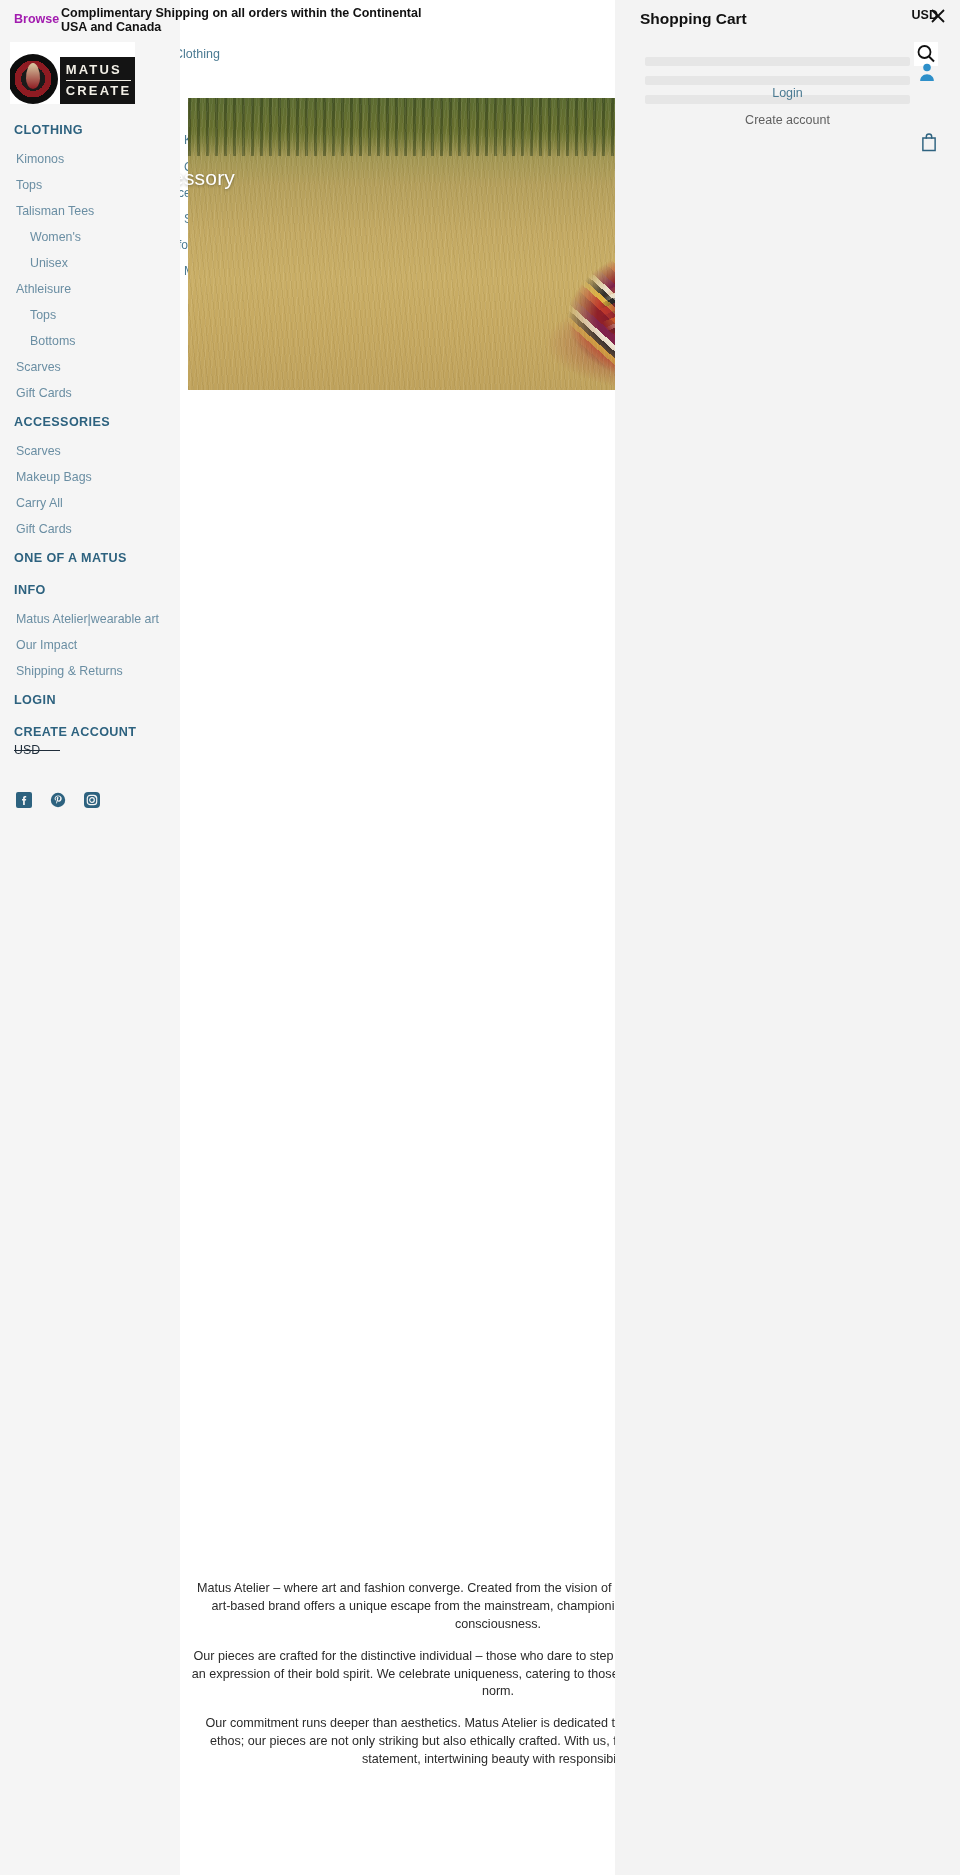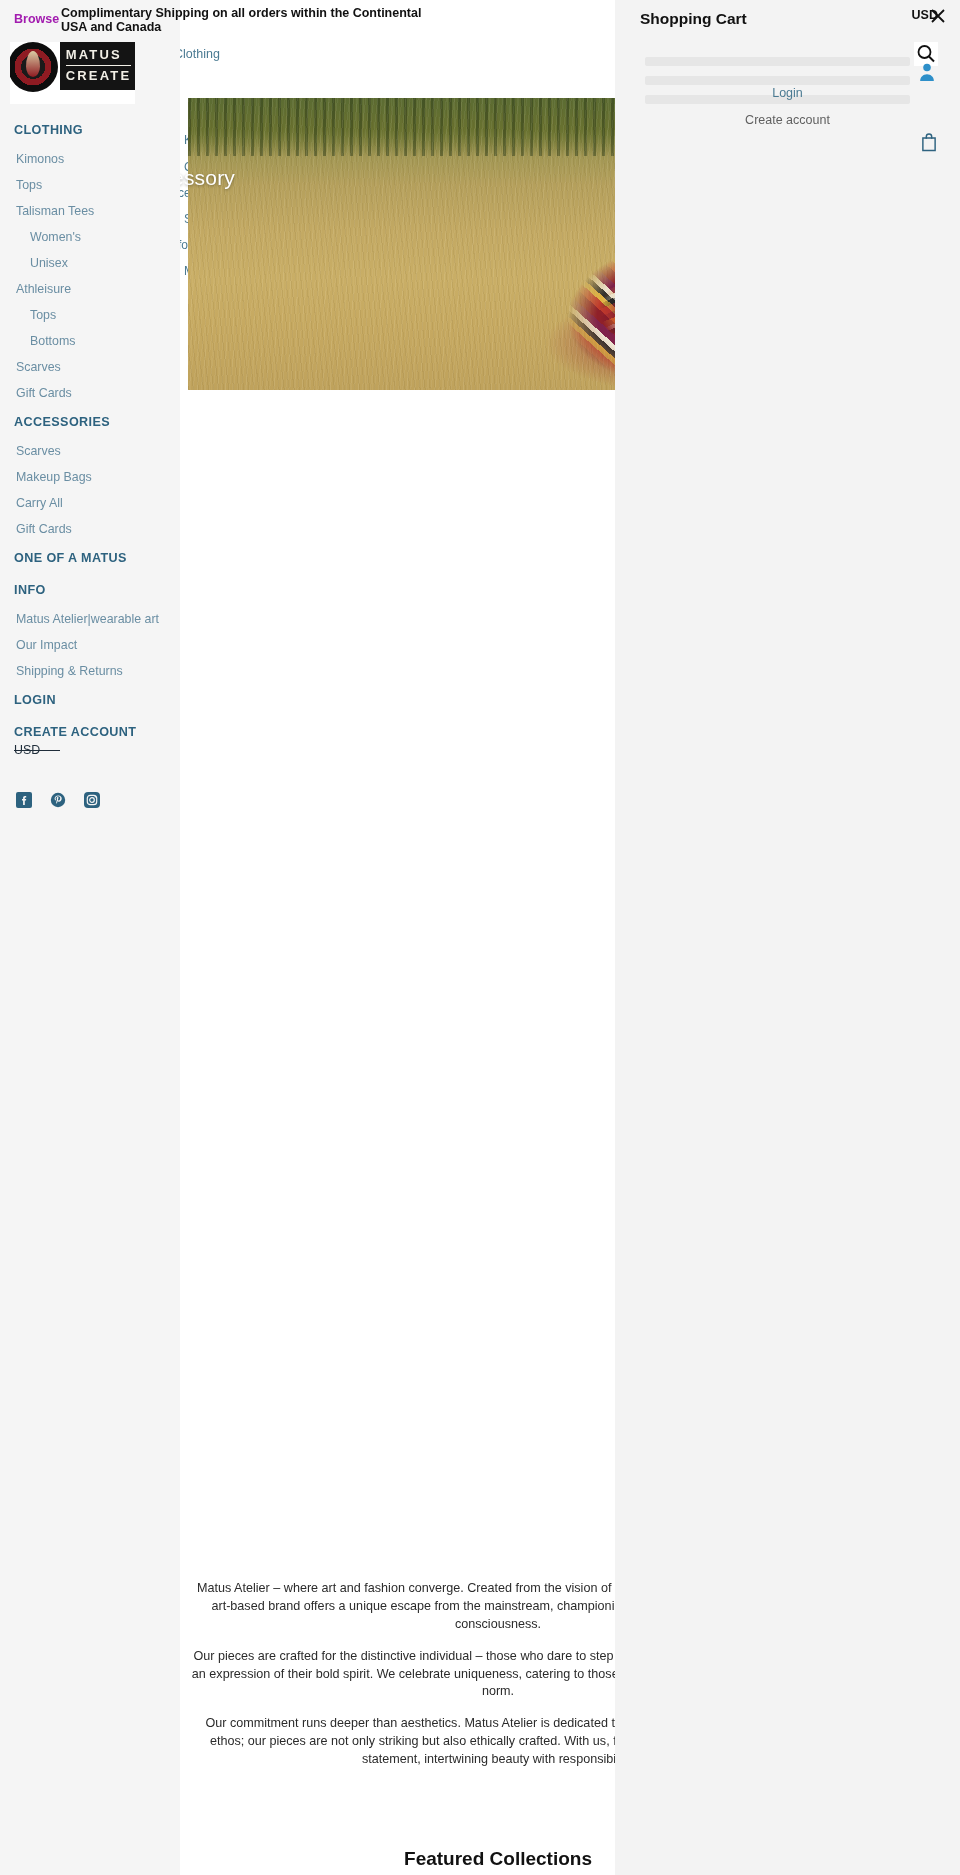--- a/index.html
+++ b/index.html
@@ -88,21 +88,21 @@
     font-size:19px; font-weight:700; color:#111; z-index:6;}
 
   
   .drawer {
     position:absolute; left:0; top:0; width:180px; height:1875px;
     background:#f5f5f5; z-index:30; padding-top:6px;
   }
   .drawer-title { position:absolute; left:14px; top:12px; font-size:12.5px; font-weight:700; color:#a21caf; }
   .logo-wrap {
     position:absolute; left:10px; top:42px; width:125px; height:62px; background:#fff;
-    display:flex; align-items:flex-start; justify-content:center; overflow:hidden;
+    display:flex; align-items:flex-end; justify-content:center; overflow:hidden;
   }
   .logo-mark { width:50px; height:50px; border-radius:50%; position:relative; flex:0 0 auto;
     background: radial-gradient(circle at 50% 50%, #c9b98f 0 18%, #1a1a1a 18% 34%, #8e1b22 34% 52%, #0d0d0d 52% 72%, #d8c9a0 72% 80%, #141414 80% 100%); }
   .logo-mark::after{ content:""; position:absolute; left:50%; top:18%; width:14px; height:26px; margin-left:-7px;
     background: linear-gradient(#d9cba3,#8e1b22); border-radius:50% 50% 50% 50%/60% 60% 40% 40%; }
   .logo-text { background:#141414; color:#f2efe6; padding:5px 6px; margin-left:2px; }
   .logo-text div { font-size:13px; letter-spacing:2.2px; font-weight:700; line-height:1.25; }
   .logo-text .rule { height:1px; background:#f2efe6; margin:2px 0; letter-spacing:0; }
 
   .d-section { margin:0 0 0 0; }
@@ -177,21 +177,20 @@
     <div class="cloth"></div>
     <div class="cloth2"></div>
   </div>
   <div class="hero-caption" style="left:172px; top:166px;">essory</div>
 
   <div class="copy">
     <p>Matus Atelier – where art and fashion converge. Created from the vision of artist Andrea Matus deMeng, this art-based brand offers a unique escape from the mainstream, championing distinct style and conscious consciousness.</p>
     <p>Our pieces are crafted for the distinctive individual – those who dare to step outside the mainstream and seek an expression of their bold spirit. We celebrate uniqueness, catering to those who refuse to be confined by the norm.</p>
     <p>Our commitment runs deeper than aesthetics. Matus Atelier is dedicated to an environmentally conscious ethos; our pieces are not only striking but also ethically crafted. With us, fashion becomes a sustainable statement, intertwining beauty with responsibility.</p>
   </div>
-  <div class="featured-h">Featured Collections</div>
 </div>
 
 <div class="drawer">
   <div class="drawer-title">Browse</div>
 
   <div class="logo-wrap">
     <div class="logo-mark"></div>
     <div class="logo-text">
       <div>MATUS</div>
       <div class="rule"></div>

